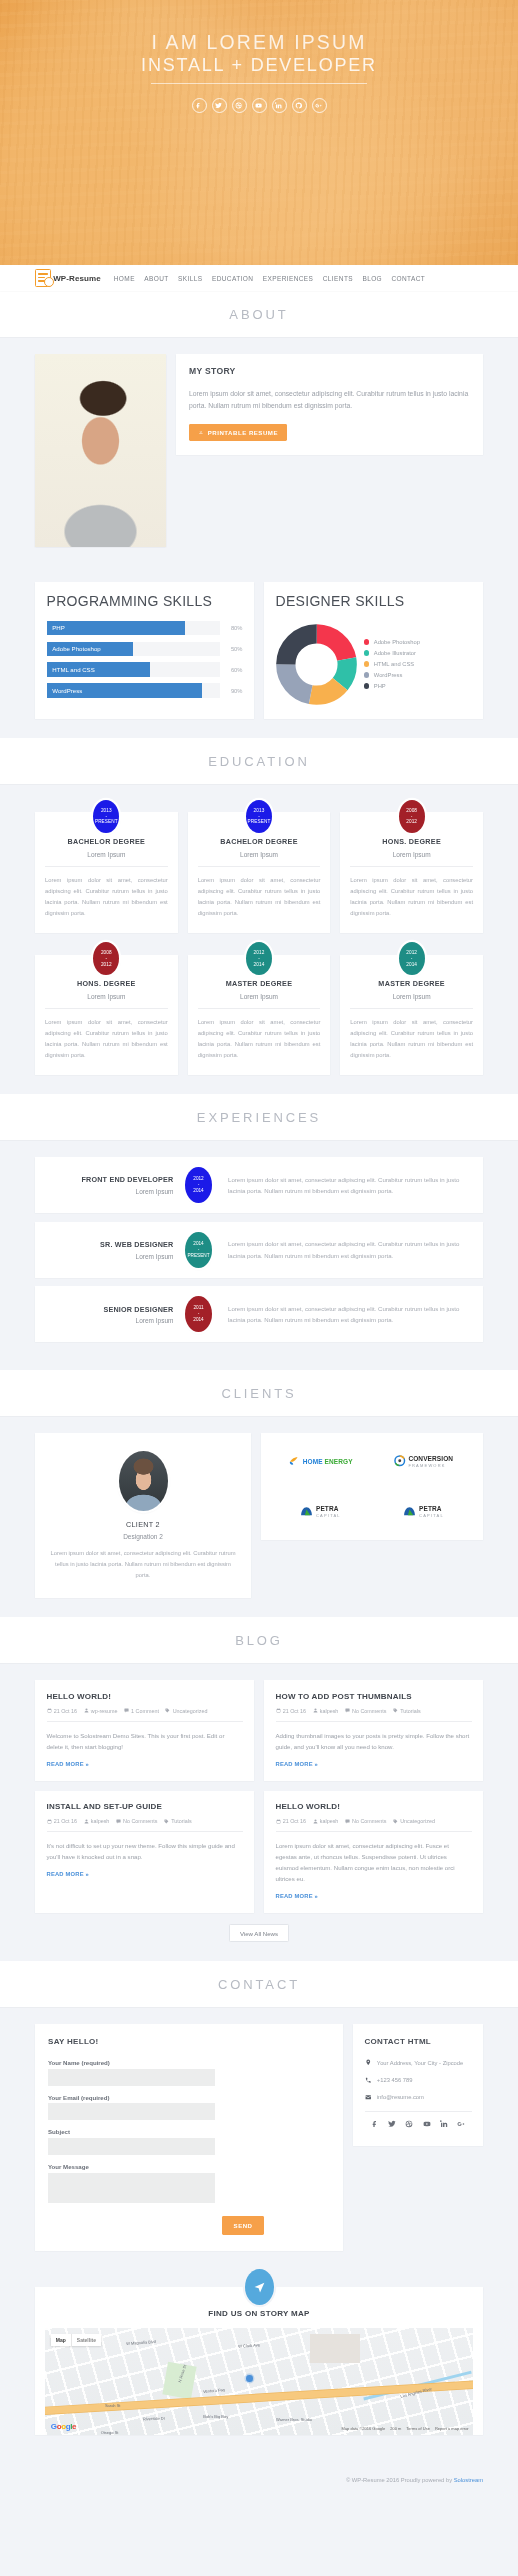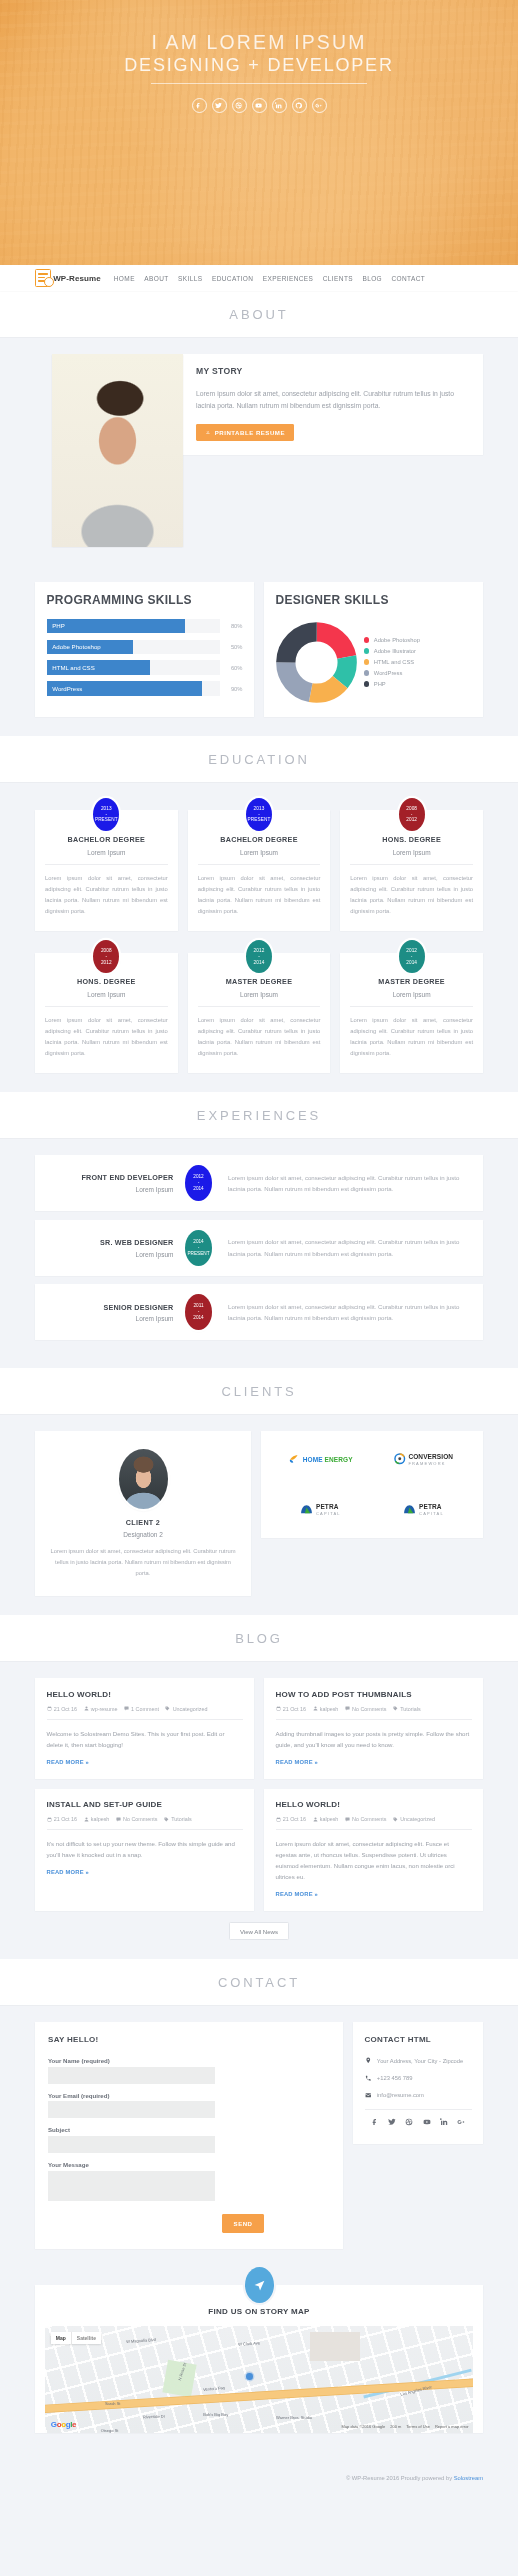--- a/index.html
+++ b/index.html
@@ -124,21 +124,21 @@
     color: #b6bac2;
   }
   .sec-body { padding: 16px 35px 18.7px; }
 
   .card {
     background: #fff;
     box-shadow: 0 0.7px 1.4px rgba(40,50,70,.09);
   }
 
   
-  .about-row { display: flex; gap: 0; align-items: flex-start; margin-left: 17px; }
+  .about-row { display: flex; gap: 10px; align-items: flex-start; }
   .about-photo {
     width: 131px; height: 193px; flex: none;
     background: #f3efe2;
     position: relative; overflow: hidden;
     box-shadow: 0 0.7px 1.4px rgba(40,50,70,.12);
   }
   .about-photo .bgp {
     position:absolute; inset:0;
     background:
       radial-gradient(ellipse 40px 30px at 52% 23%, #3a2a1f 0 56%, rgba(0,0,0,0) 60%),
@@ -160,21 +160,21 @@
     padding: 5px 9.4px;
     font-size: 6.1px; letter-spacing: 0.5px; font-weight: bold;
     font-family: inherit; cursor: pointer;
   }
   .btn-orange svg { width: 5.8px; height: 5.8px; fill: #fff; }
 
   
   .cap-row { display: flex; gap: 10px; }
   .cap-card { flex: 1; padding: 11.5px 11.5px 14.4px; }
   .cap-card h3 {
-    font-size: 12px; font-weight: bold; color: #4a4f57;
+    font-size: 14px; font-weight: normal; color: #4a4f57;
     letter-spacing: 0.3px; margin-bottom: 11.5px;
   }
   .bar-row { display: flex; align-items: center; margin-bottom: 6.5px; }
   .bar-track {
     flex: 1; height: 14.4px; background: #f4f5f7; position: relative;
   }
   .bar-fill {
     position: absolute; left: 0; top: 0; bottom: 0;
     background: #3d85cb;
     display: flex; align-items: center; padding-left: 5.8px;
@@ -237,21 +237,21 @@
   .cli-avatar {
     width: 49px; height: 60px; border-radius: 50%;
     margin: 4.3px auto 8.6px;
     background:
       radial-gradient(ellipse 16px 13px at 50% 26%, #6b5140 0 60%, rgba(0,0,0,0) 64%),
       radial-gradient(ellipse 12.2px 16px at 50% 48%, #e3b79a 0 62%, rgba(0,0,0,0) 66%),
       radial-gradient(ellipse 24.5px 16px at 50% 92%, #8fa7bd 0 70%, rgba(0,0,0,0) 74%),
       linear-gradient(#4c5358,#30363a);
     box-shadow: 0 0 0 2.2px #fff, 0 0.7px 2.9px rgba(0,0,0,.2);
   }
-  .cli-name { font-size: 7.2px; font-weight: bold; color: #41464e; letter-spacing:0.3px; }
+  .cli-name { font-size: 7.2px; font-weight: normal; color: #41464e; letter-spacing:0.3px; }
   .cli-desig { font-size: 6.5px; color: #8b9098; margin: 4.3px 0 8px; }
   .cli-quote { font-size: 5.8px; line-height: 1.9; color: #a7abb3; }
   .cli-logos { flex: 1; padding: 13px 11.5px; display: grid;
                grid-template-columns: 1fr 1fr; gap: 18.7px 7.2px; align-items:center;
                justify-items:center; min-height: 107px; }
   .logo { display: flex; align-items: center; gap: 2.9px; }
   .logo-txt { font-size: 6.5px; font-weight: bold; letter-spacing: 0.1px; }
   .logo-sub { font-size: 4px; letter-spacing: 1.2px; color: #9aa0a8; display:block; }
 
   
@@ -364,21 +364,21 @@
 </head>
 <body>
 
 <div class="page">
 
   <div class="hero">
     <div class="hero-bg"></div>
     <div class="hero-tint"></div>
     <div class="hero-inner">
       <div class="hero-h1">I AM LOREM IPSUM</div>
-      <div class="hero-h2">DESIGNING + DEVELOPER</div>
+      <div class="hero-h2">INSTALL + DEVELOPER</div>
       <div class="hero-rule"></div>
       <div class="hero-social">
         <a class="soc">
             <svg viewBox="0 0 24 24">
               <path d="M15 3h-3a5 5 0 00-5 5v3H5v4h2v6h4v-6h3l1-4h-4V8a1 1 0 011-1h3z"></path>
             </svg>
           </a>
         <a class="soc">
             <svg viewBox="0 0 24 24">
               <path d="M23 5a9 9 0 01-2.6.7A4.5 4.5 0 0022.4 3a9 9 0 01-2.9 1.1A4.5 4.5 0 0011.7 8 12.8 12.8 0 012 3.2a4.5 4.5 0 001.4 6A4.4 4.4 0 011.4 8.6a4.5 4.5 0 003.6 4.4 4.5 4.5 0 01-2 .1 4.5 4.5 0 004.2 3.1A9 9 0 011 18.1a12.7 12.7 0 006.9 2c8.3 0 12.8-6.9 12.8-12.8v-.6A9 9 0 0023 5z"></path>

